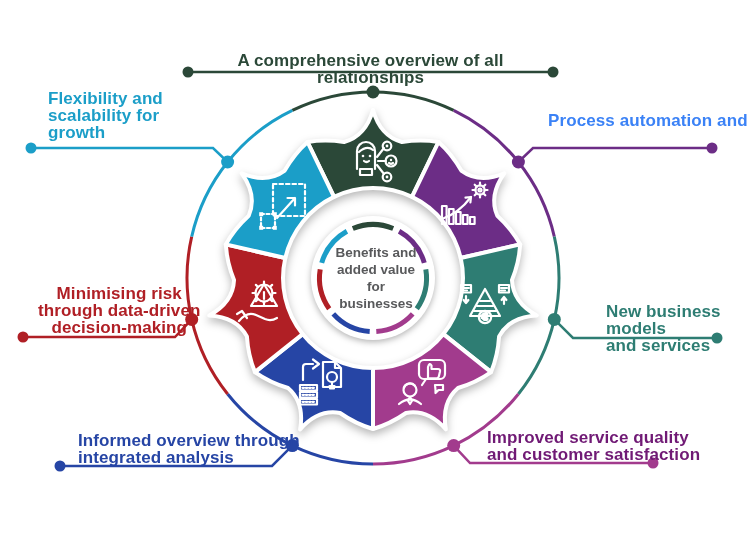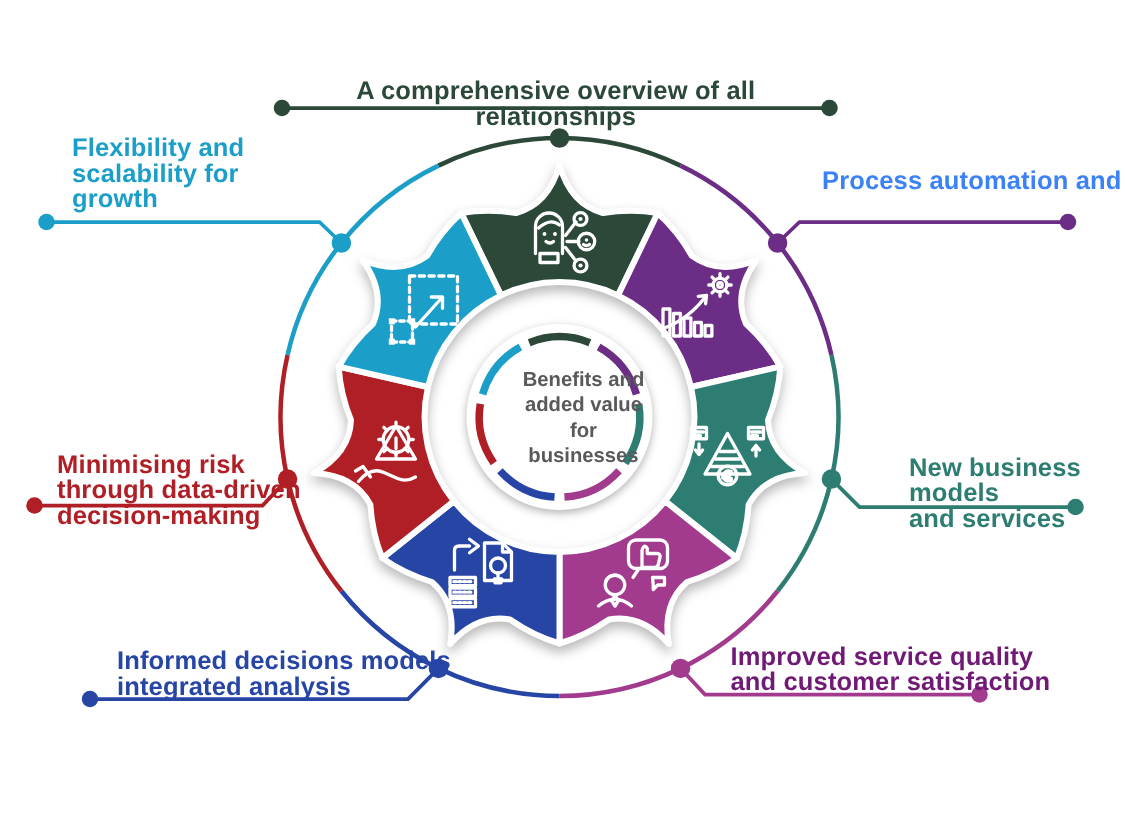--- a/index.html
+++ b/index.html
@@ -9,23 +9,23 @@
   .icon-svg{position:absolute;}
   .icon-svg *{stroke:#fff;stroke-width:2.2;fill:none;stroke-linecap:round;stroke-linejoin:round;}
   .icon-svg .fill{fill:#fff;stroke:none;}
   .seg-label{position:absolute;font-weight:bold;font-size:17px;line-height:17px;letter-spacing:.1px;}
   .seg-label span{display:block;}
   #lbl-0{left:188px;top:52px;width:365px;text-align:center;}
   #lbl-1{left:548px;top:112px;}
   #lbl-2{left:573px;top:303px;margin-left:33px;}
   #lbl-3{left:487px;top:429px;}
   #lbl-4{left:78px;top:432px;}
-  #lbl-5{left:38px;top:301px;}
+  #lbl-5{left:38px;top:285px;text-align:center;}
   #lbl-6{left:48px;top:90px;}
-  .center-label{position:absolute;left:332px;top:221px;width:114px;height:114px;border-radius:50%;
+  .center-label{position:absolute;left:319px;top:221px;width:114px;height:114px;border-radius:50%;
     display:flex;align-items:center;justify-content:center;text-align:center;
     font-weight:bold;font-size:13.5px;line-height:17px;}
   .center-label span{display:block;}
 </style>
 </head>
 <body>
 
 <div class="stage">
 
   <svg class="diagram" id="diagram" width="750" height="544" viewBox="0 0 750 544">
@@ -183,21 +183,21 @@
   </div>
   <div id="lbl-2" class="seg-label" style="color: rgb(46, 125, 115);">
     <span>New business models</span>
     <span>and services</span>
   </div>
   <div id="lbl-3" class="seg-label" style="color: #701a75;">
     <span>Improved service quality</span>
     <span>and customer satisfaction</span>
   </div>
   <div id="lbl-4" class="seg-label" style="color: rgb(38, 69, 165);">
-    <span>Informed decisions models</span>
+    <span>Informed overview through</span>
     <span>integrated analysis</span>
   </div>
   <div id="lbl-5" class="seg-label" style="color: rgb(176, 31, 37);">
     <span>Minimising risk</span>
     <span>through data-driven</span>
     <span>decision-making</span>
   </div>
   <div id="lbl-6" class="seg-label" style="color: rgb(27, 158, 200);">
     <span>Flexibility and</span>
     <span>scalability for</span>

